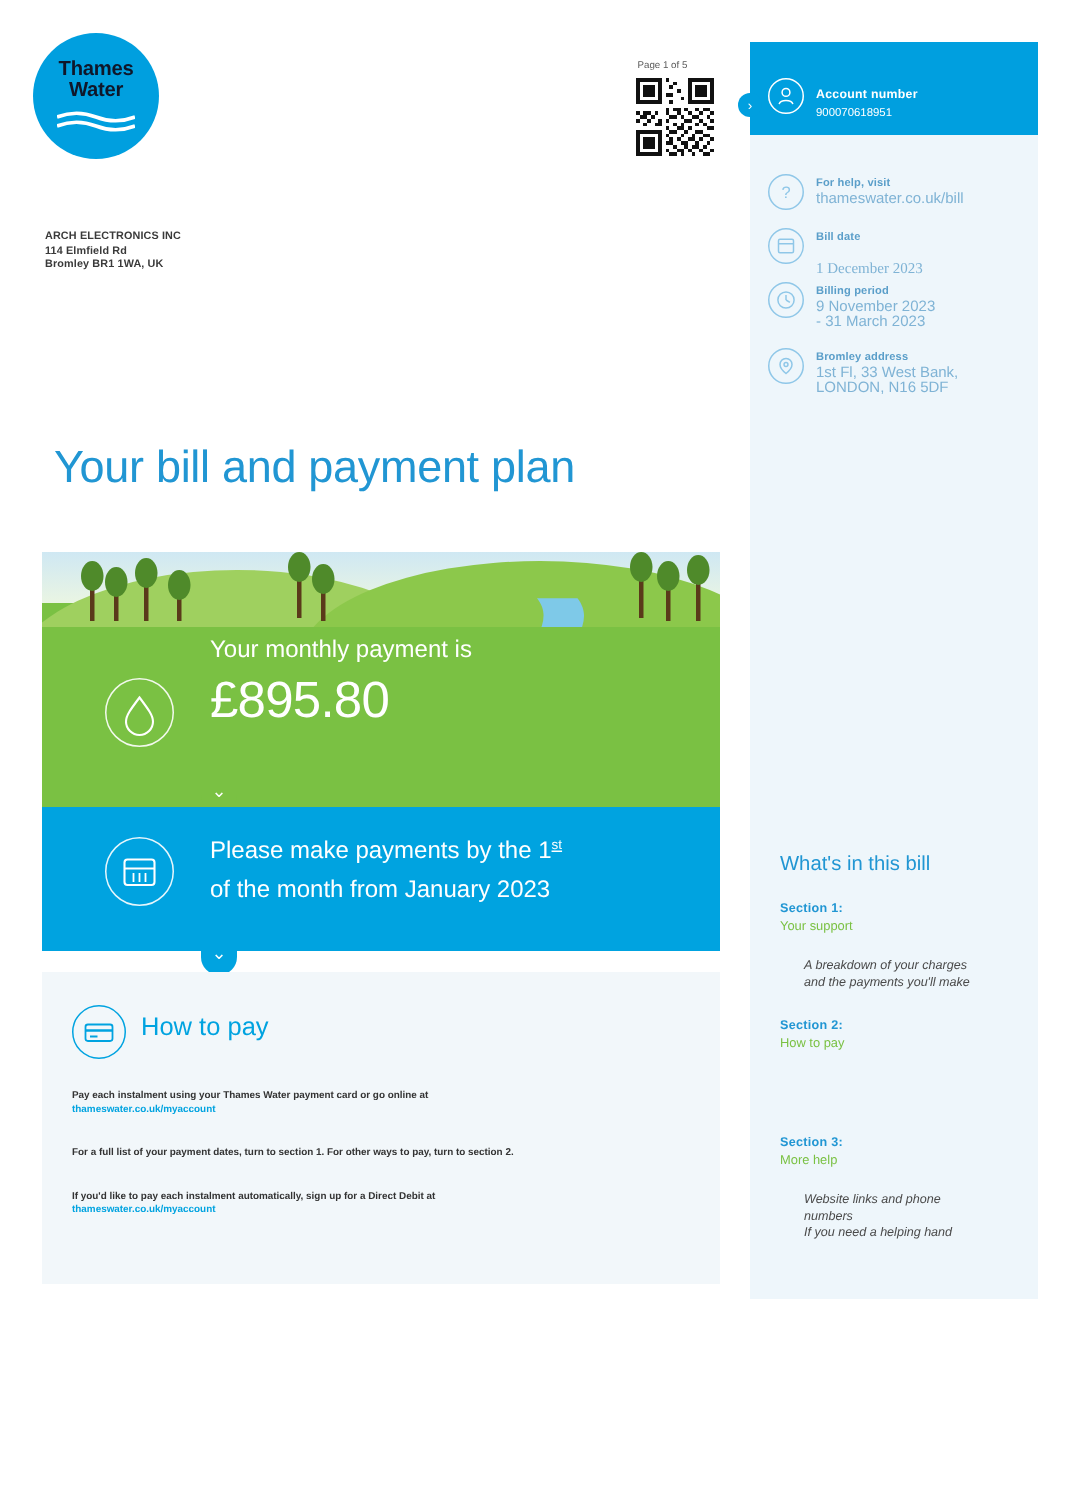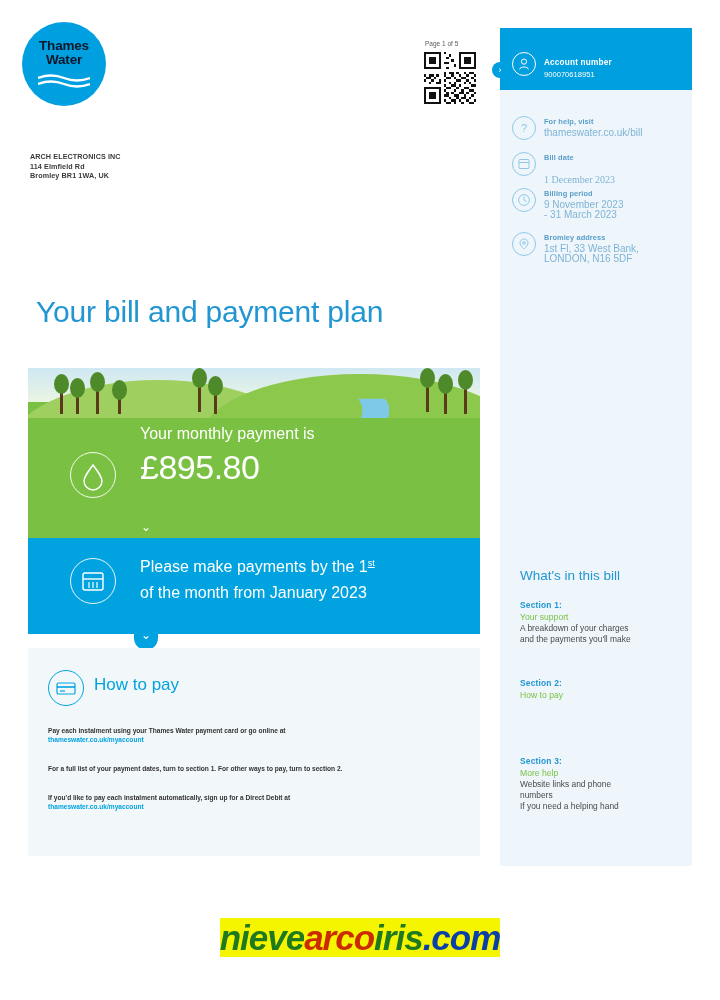--- a/index.html
+++ b/index.html
@@ -329,22 +329,23 @@
   }
   .sec-name {
     font-size: 8.6px;
     color: #7ac143;
     margin: 0 0 1px 0;
   }
   .sec-desc {
     font-size: 8.4px;
     line-height: 11px;
     color: #4a4a4a;
-    margin: 0;
+    margin: 16px;
     white-space: pre-line;
+    font-style: italic;
   }
 
   
   .watermark {
     position: absolute;
     left: 0;
     top: 918px;
     width: 720px;
     text-align: center;
     font-size: 35px;
@@ -617,17 +618,14 @@
 
     <div class="sec-block" style="top:728px;">
       <p class="sec-num">Section  3:</p>
       <p class="sec-name">More  help</p>
       <p class="sec-desc">Website links and phone
 numbers
 If you need a helping hand</p>
     </div>
   </div>
 
-  <div class="watermark">
-    <span class="wm-a">nieve</span><span class="wm-b">arco</span><span class="wm-c">iris</span><span class="wm-d">.com</span>
-  </div>
 
 </div>
 
 </body></html>

